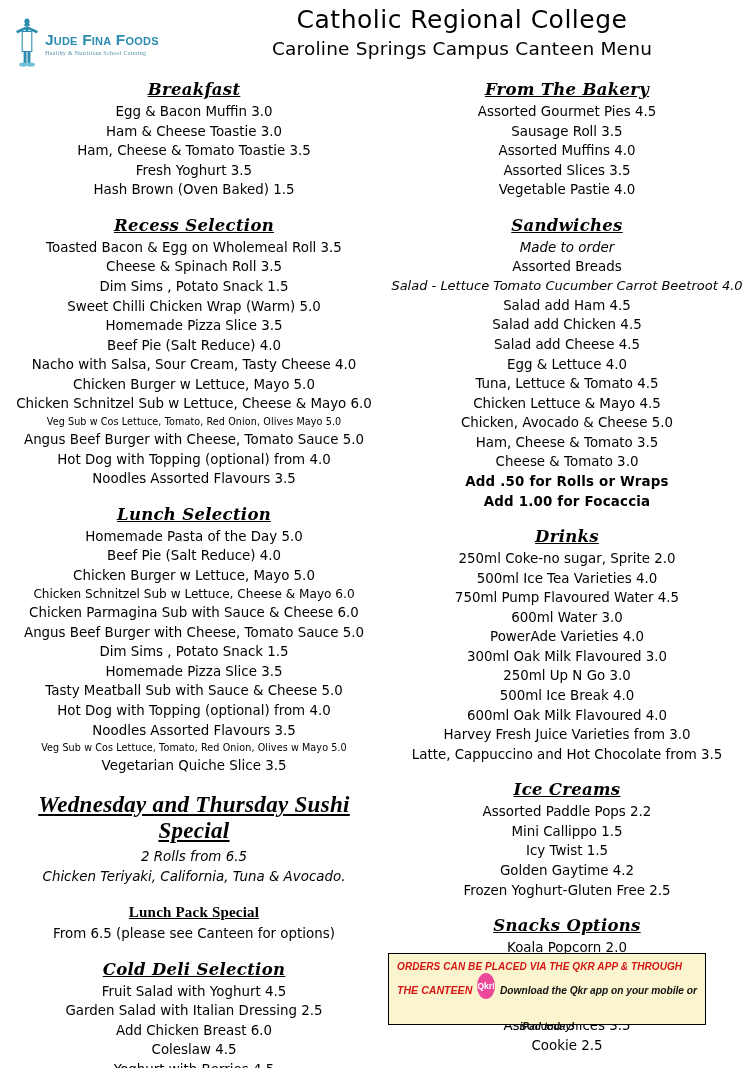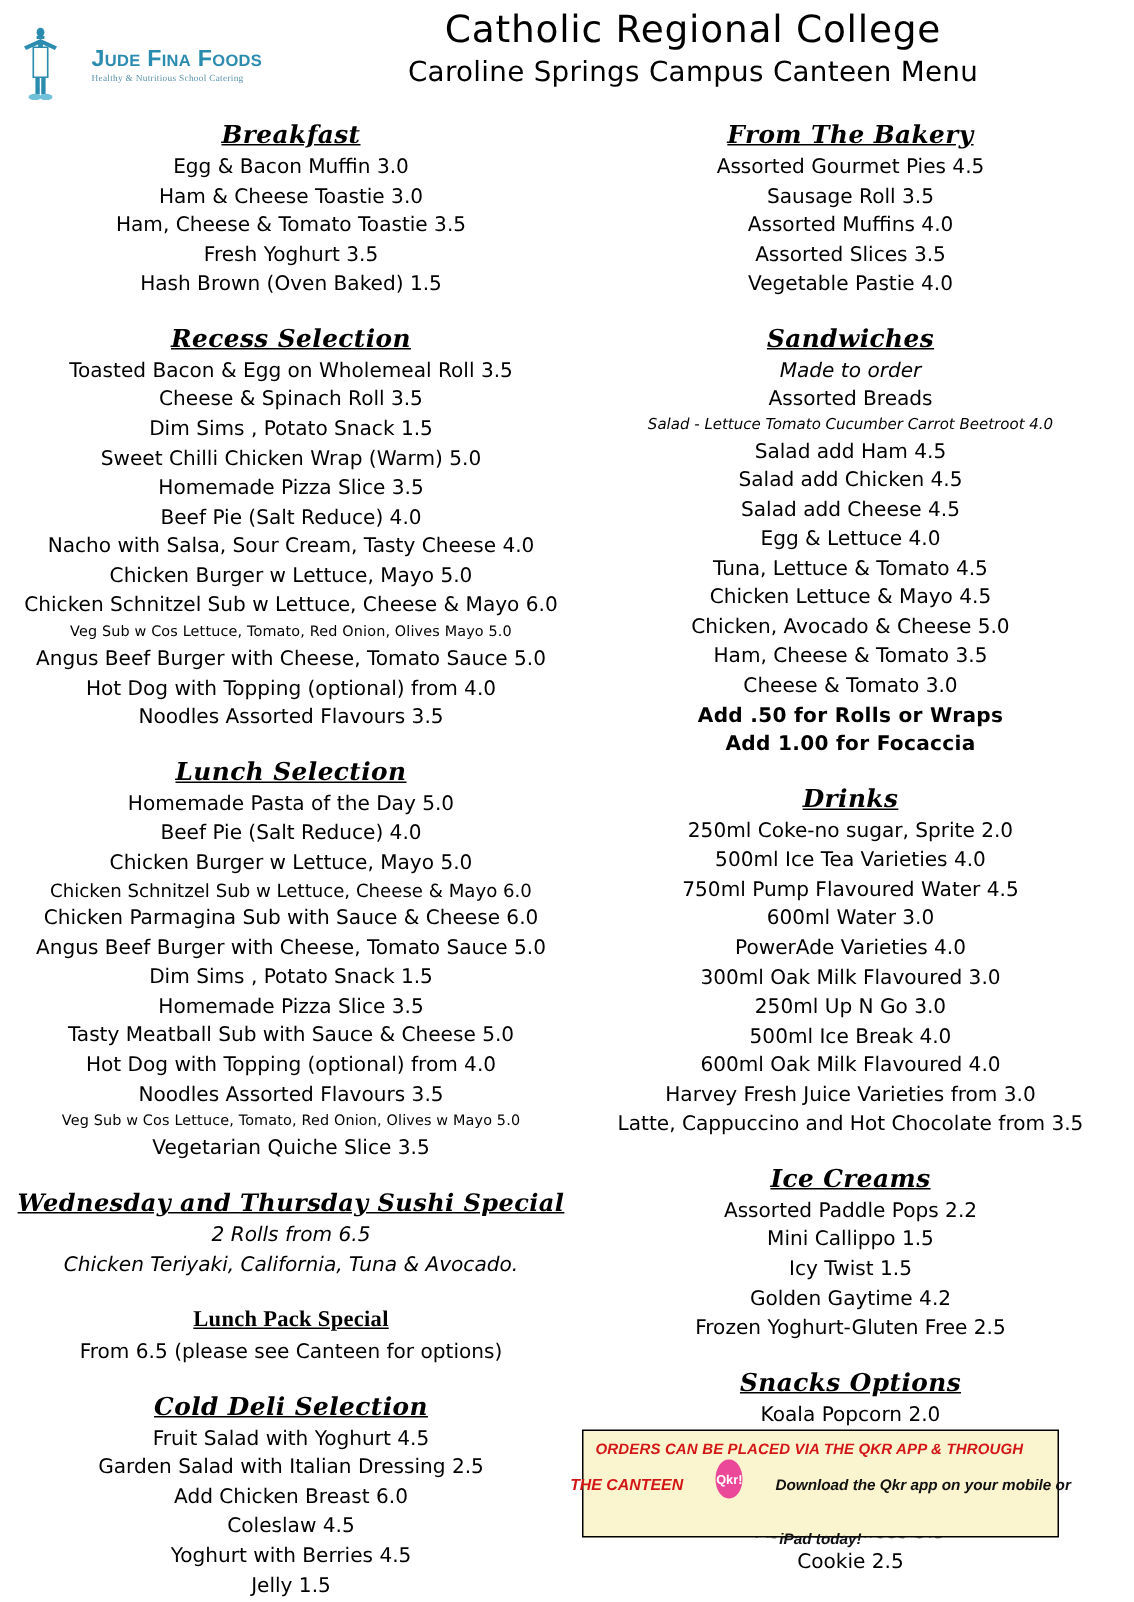--- a/index.html
+++ b/index.html
@@ -10,21 +10,21 @@
     color:#000;
     overflow:hidden;
     position:relative;
   }
   .page{position:relative;width:756px;height:1068px;box-sizing:border-box;}
 
   
   .header{position:relative;height:80px;}
   .logo{position:absolute;left:12px;top:16px;width:180px;height:56px;display:flex;align-items:center;}
   .logo-fig{width:30px;height:52px;flex:0 0 30px;}
-  .logo-txt{margin-left:19px;line-height:1;}
+  .logo-txt{margin-left:3px;line-height:1;}
   .logo-name{font-family:"Liberation Sans", sans-serif;font-weight:bold;font-size:15.5px;
              color:#2b8cb0;letter-spacing:.2px;font-variant:small-caps;white-space:nowrap;}
   .logo-tag{font-family:"Liberation Serif", serif;font-size:6.2px;color:#5a93ab;
             margin-top:2px;letter-spacing:.2px;white-space:nowrap;}
   .titles{position:absolute;left:176px;right:8px;top:4px;text-align:center;}
   .title1{font-family:"DejaVu Sans", sans-serif;font-size:25px;letter-spacing:.5px;line-height:1.25;}
   .title2{font-family:"DejaVu Sans", sans-serif;font-size:18.5px;letter-spacing:.2px;line-height:1.35;margin-top:2px;}
 
   
   .cols{position:relative;display:flex;padding:0 6px;}
@@ -38,42 +38,42 @@
     font-family:"DejaVu Serif", serif;
     font-style:italic;font-weight:bold;font-size:16.5px;
     text-decoration:underline;
     letter-spacing:.3px;
     margin-bottom:3px;
     display:inline-block;
   }
   .sec-h.plain{
     font-family:Liberation Serif, serif;font-style:normal;font-size:15px;letter-spacing:.2px;
   }
-  .sec-h.wide{font-size:16px;}
+  .sec-h.wide{font-size:23px;font-family:Liberation Serif, serif;}
   .item{
     font-family:"DejaVu Sans", sans-serif;
     font-size:13.4px;
     line-height:1.46;
     white-space:nowrap;
   }
   .item.sm{font-size:9.6px;line-height:1.7;letter-spacing:.1px;}
   .item.it{font-style:italic;}
   .item.bold{font-weight:bold;letter-spacing:.2px;}
-  .item.tight{font-size:10px;}
+  .item.tight{font-size:13px;}
   .item.tiny{font-size:12.1px;}
 
   
   .qkr{
     position:absolute;left:388px;top:953px;width:318px;height:72px;
     background:#fbf5cf;border:1.4px solid #000;box-sizing:border-box;
     padding:7px 8px 0 8px;
   }
   .qkr-l1{font-family:"Liberation Sans", sans-serif;font-weight:bold;font-style:italic;
           font-size:10px;color:#d31616;text-align:left;letter-spacing:.1px;white-space:nowrap;}
-  .qkr-l2{display:flex;align-items:center;justify-content:center;margin-top:9px;gap:22px;}
+  .qkr-l2{display:flex;align-items:center;justify-content:center;margin-top:9px;gap:5px;}
   .qkr-canteen{font-family:"Liberation Sans", sans-serif;font-weight:bold;font-style:italic;
                font-size:10.6px;color:#d31616;white-space:nowrap;}
   .qkr-badge{width:26px;height:26px;border-radius:50%;background:#ec4899;color:#fff;
              display:flex;align-items:center;justify-content:center;
              font-family:"Liberation Sans", sans-serif;font-weight:bold;font-size:8.5px;
              margin-top:-8px;}
   .qkr-dl{font-family:"Liberation Sans", sans-serif;font-weight:bold;font-style:italic;
           font-size:10.2px;color:#111;white-space:nowrap;}
   .qkr-l3{font-family:"Liberation Sans", sans-serif;font-weight:bold;font-style:italic;
           font-size:10.2px;color:#111;text-align:center;margin-top:22px;}

